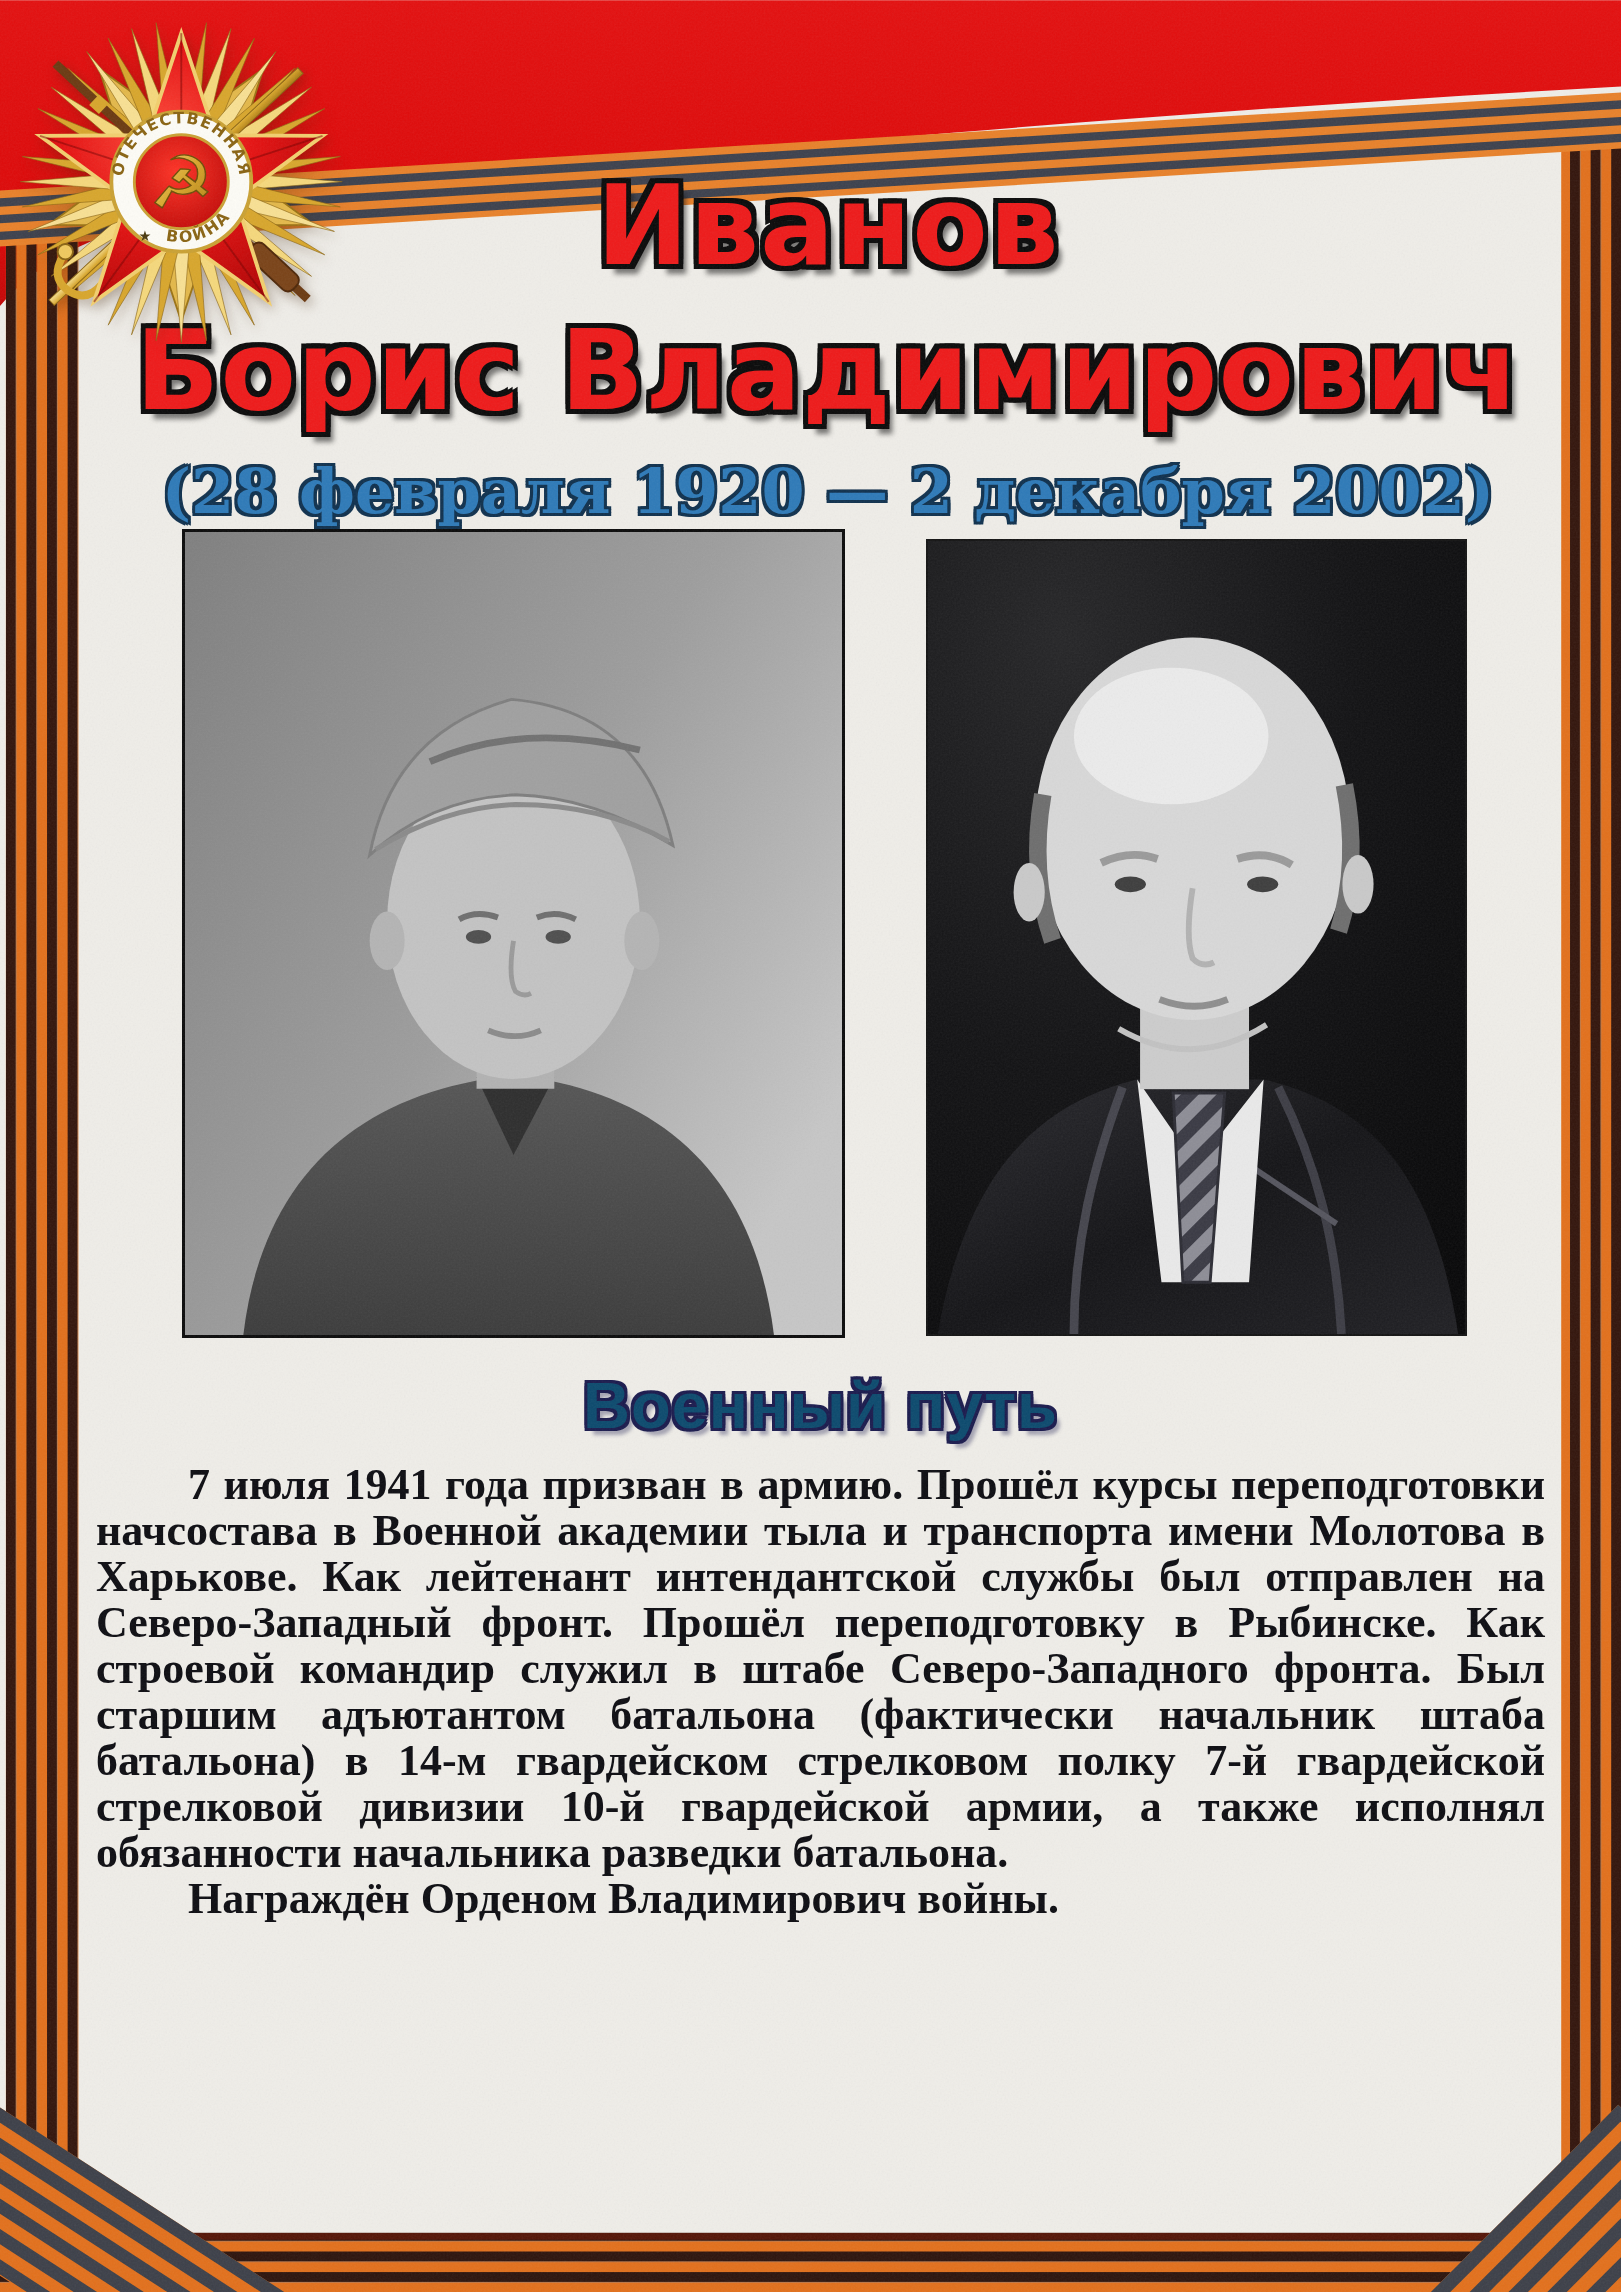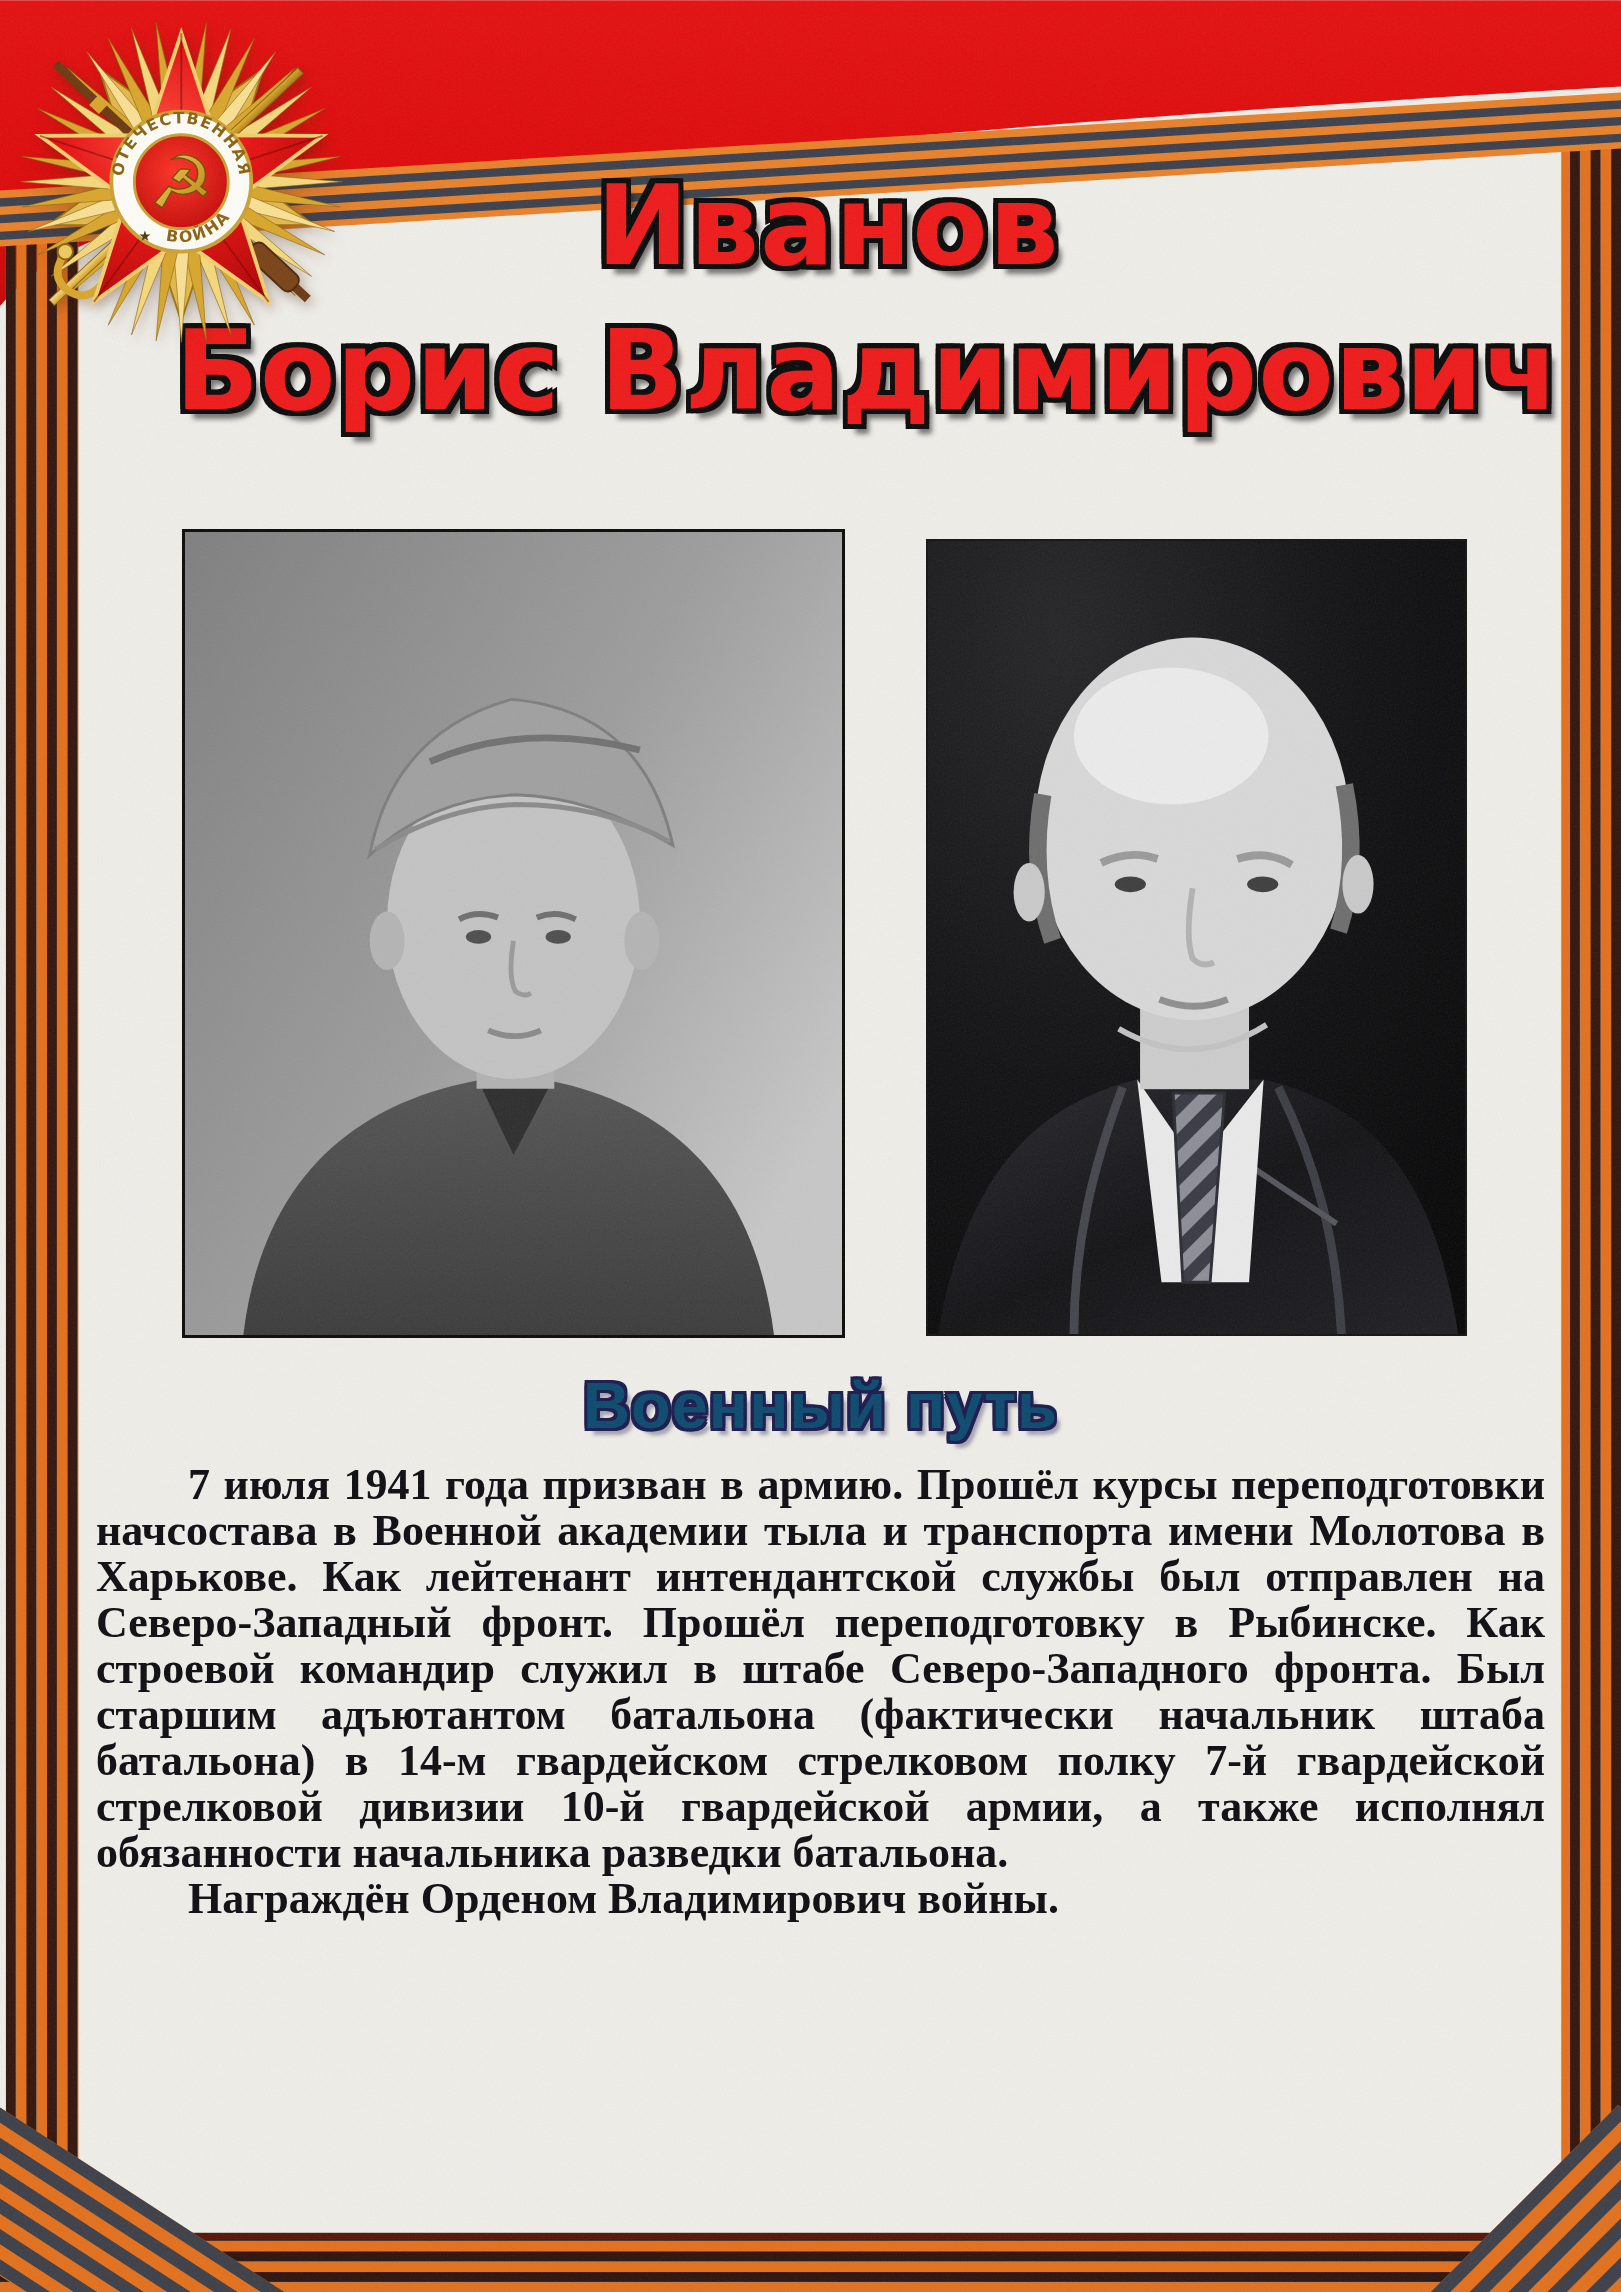--- a/index.html
+++ b/index.html
@@ -16,21 +16,21 @@
   .title-block{position:absolute;left:88px;right:53px;top:157px;text-align:center;z-index:4;}
   .surname,.name{
     font-family:"DejaVu Sans",sans-serif;font-weight:bold;
     font-size:110px;line-height:1.12;color:#ee1a1a;letter-spacing:1px;
     text-shadow:
       -4.9px -4.9px 0 #0a0a0a, 0 -4.9px 0 #0a0a0a, 4.9px -4.9px 0 #0a0a0a,
       -4.9px  0  0 #0a0a0a, 4.9px  0  0 #0a0a0a,
       -4.9px  4.9px 0 #0a0a0a, 0  4.9px 0 #0a0a0a, 4.9px 4.9px 0 #0a0a0a,
       7.8px 9.8px 4.9px rgba(20,20,20,.55);
     margin:8px;}
-  .name{margin-top:21.6px;text-align:right;}
+  .name{margin-top:21.6px;}
   .dates{
     font-family:"DejaVu Serif",serif;font-weight:bold;
     font-size:62px;line-height:1.1;color:#2e7ab8;margin:25.5px 0 0 0;
     text-shadow:
       -2.9px -2.9px 0 #10314e, 0 -2.9px 0 #10314e, 2.9px -2.9px 0 #10314e,
       -2.9px  0  0 #10314e, 2.9px  0  0 #10314e,
       -2.9px  2.9px 0 #10314e, 0  2.9px 0 #10314e, 2.9px 2.9px 0 #10314e;}
   
   .photo{position:absolute;z-index:4;box-sizing:border-box;background:#888;}
   #photo-left{left:182px;top:529px;width:663px;height:809px;border:3.9px solid #0b0b0b;}
@@ -182,20 +182,21 @@
     <textPath href="#arcBot" startOffset="50%" text-anchor="middle">ВОЙНА</textPath>
   </text>
   <text x="147" y="247" font-size="15" fill="#4a3a10" text-anchor="middle" font-family="DejaVu Sans, sans-serif">★</text>
 
   <text x="185" y="212" font-size="76" text-anchor="middle" font-family="DejaVu Sans, sans-serif" fill="url(#goldG)" stroke="#6e4e08" stroke-width="1.5">☭</text>
 </svg>
 
 <div class="title-block">
   <h1 class="surname">Иванов</h1>
   <h1 class="name">Борис Владимирович</h1>
+  <h2 class="dates">(28 февраля 1920 — 2 декабря 2002)</h2>
 </div>
 
 <div id="photo-left" class="photo">
   <svg viewBox="0 0 676 825" preserveAspectRatio="none">
     <defs>
       <linearGradient id="bgL" x1="0" y1="0" x2="1" y2="0.7">
         <stop offset="0" stop-color="#7f7f7f"></stop>
         <stop offset="0.55" stop-color="#9d9d9d"></stop>
         <stop offset="1" stop-color="#c6c6c6"></stop>
       </linearGradient>

